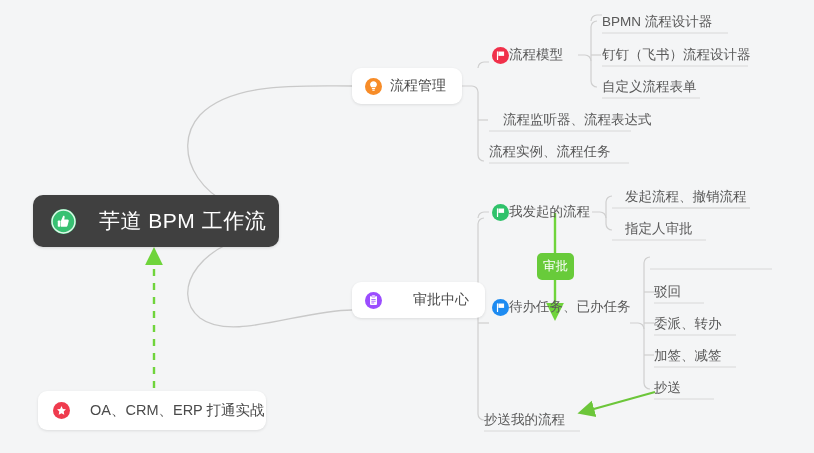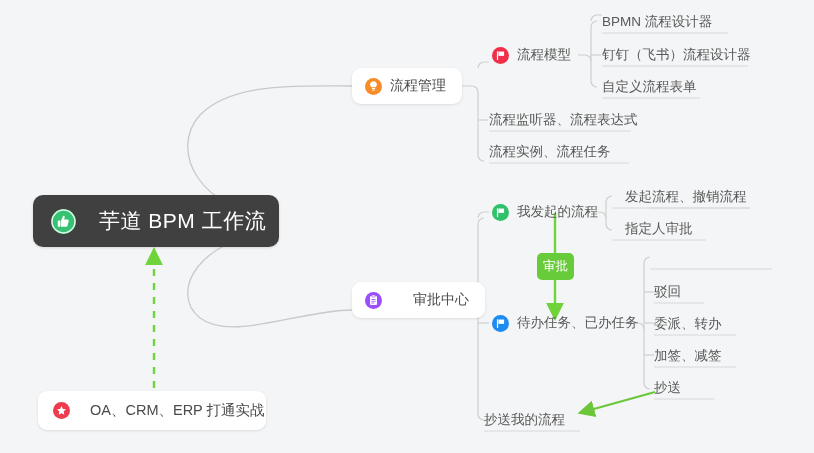--- a/index.html
+++ b/index.html
@@ -34,21 +34,21 @@
     border-radius:9px;
     box-shadow:0 1px 3px rgba(0,0,0,.10);
     height:36px;
     padding:0 16px 0 13px;
     box-sizing:border-box;
   }
   .card .label{color:#4a4a4a;font-size:14px;margin-left:8px;}
 
   .topic{height:28px;padding:0;}
   .topic .label{color:#595959;font-size:13.5px;}
-  .topic.has-icon .label{margin-left:8px;}
+  .topic.has-icon .label{}
 
   
   .ico{
     width:17px;height:17px;border-radius:50%;
     display:inline-flex;align-items:center;justify-content:center;
     flex:0 0 auto;
   }
   .ico svg{display:block;}
   .ico-lg{width:25px;height:25px;}
   .ico-green{background:#37c172;}
@@ -184,21 +184,21 @@
   <div class="node topic" style="left:602px;top:8px;">
     <span class="label">BPMN 流程设计器</span>
   </div>
   <div class="node topic" style="left:602px;top:41px;">
     <span class="label">钉钉（飞书）流程设计器</span>
   </div>
   <div class="node topic" style="left:602px;top:73px;">
     <span class="label">自定义流程表单</span>
   </div>
 
-  <div class="node topic" style="left:489px;top:106px;justify-content:flex-end;">
+  <div class="node topic" style="left:503px;top:106px;justify-content:flex-end;">
     <span class="label">流程监听器、流程表达式</span>
   </div>
   <div class="node topic" style="left:489px;top:138px;">
     <span class="label">流程实例、流程任务</span>
   </div>
 
   <div class="node card" style="left:352px;top:282px;gap:23px;">
     <span class="ico ico-purple">
       <svg width="17" height="17" viewBox="0 0 18 18">
         <rect x="5.3" y="4.3" width="7.4" height="9.4" rx="1.1" fill="#fff"></rect>
@@ -221,21 +221,21 @@
     <span class="label">我发起的流程</span>
   </div>
 
   <div class="node topic" style="left:625px;top:183px;">
     <span class="label">发起流程、撤销流程</span>
   </div>
   <div class="node topic" style="left:625px;top:215px;">
     <span class="label">指定人审批</span>
   </div>
 
-  <div class="node topic has-icon" style="left:492px;top:309px;">
+  <div class="node topic has-icon" style="left:492px;top:293px;">
     <span class="ico ico-blue">
       <svg width="17" height="17" viewBox="0 0 18 18">
         <rect x="5.2" y="4.4" width="1.3" height="9.4" rx="0.6" fill="#fff"></rect>
         <path d="M6.8 4.8 H12.8 V9.4 H6.8 Z" fill="#fff"></path>
       </svg>
     </span>
     <span class="label">待办任务、已办任务</span>
   </div>
 
   <div class="node topic" style="left:654px;top:278px;">

